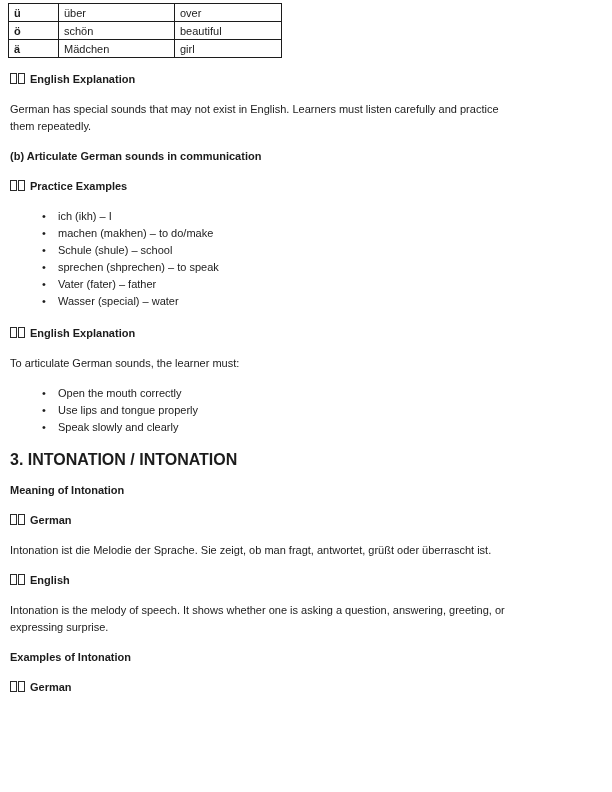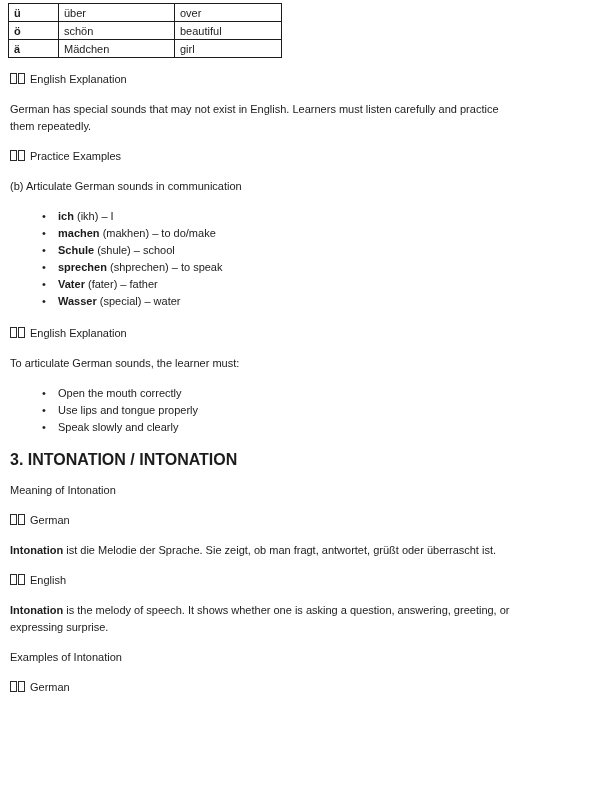--- a/index.html
+++ b/index.html
@@ -26,38 +26,38 @@
     padding: 0 2px 0 5px;
     vertical-align: middle;
     overflow: hidden;
     white-space: nowrap;
   }
   td.c-letter { width: 42px; font-weight: bold; }
   td.c-word   { width: 108px; }
   td.c-mean   { width: 99px; }
 
   .h {
-    font-weight: normal;
+    font-weight: bold;
     line-height: 17px;
     margin: 0 0 13px 2px;
     white-space: nowrap;
   }
   .h-big {
     font-weight: bold;
     font-size: 16px;
     line-height: 18px;
     margin: 0 0 13px 2px;
     white-space: nowrap;
   }
   .p {
     line-height: 17px;
     margin: 12px 0 13px 2px;
   }
   .line { display: block; white-space: nowrap; }
-  .b { font-weight: bold; }
+  .b { font-weight: normal; }
 
   ul.blist {
     list-style: none;
     margin: 0 0 15px 0;
     padding: 0;
   }
   ul.blist li {
     position: relative;
     padding-left: 50px;
     line-height: 17px;
@@ -106,25 +106,25 @@
 
   <div class="h">
     <span class="tofu-pair"><i class="tofu"></i><i class="tofu"></i></span><span>English Explanation</span>
   </div>
 
   <div class="p">
     <span class="line">German has special sounds that may not exist in English. Learners must listen carefully and practice</span>
     <span class="line">them repeatedly.</span>
   </div>
 
+  <div class="h">(b) Articulate German sounds in communication</div>
+
   <div class="h">
     <span class="tofu-pair"><i class="tofu"></i><i class="tofu"></i></span><span>Practice Examples</span>
   </div>
-
-  <div class="h">(b) Articulate German sounds in communication</div>
 
   <ul class="blist">
     <li><span class="b">ich</span><span> (ikh) – I</span></li>
     <li><span class="b">machen</span><span> (makhen) – to do/make</span></li>
     <li><span class="b">Schule</span><span> (shule) – school</span></li>
     <li><span class="b">sprechen</span><span> (shprechen) – to speak</span></li>
     <li><span class="b">Vater</span><span> (fater) – father</span></li>
     <li><span class="b">Wasser</span><span> (special) – water</span></li>
   </ul>
 

